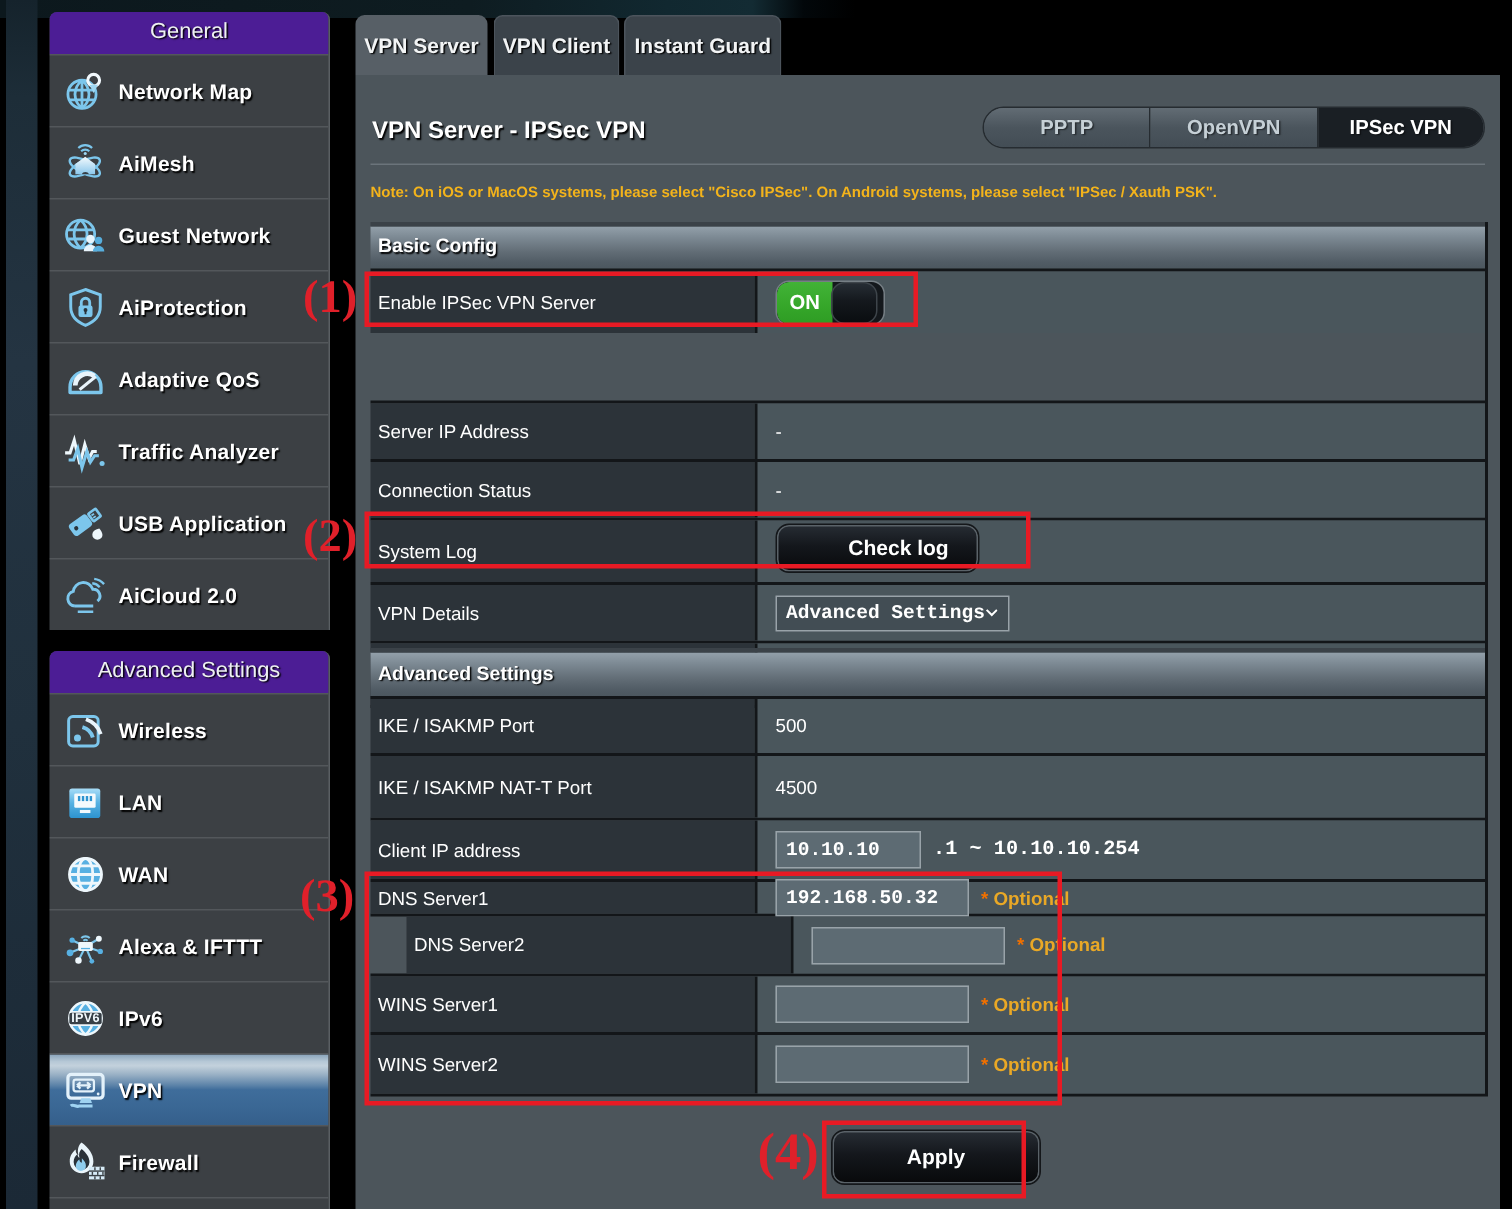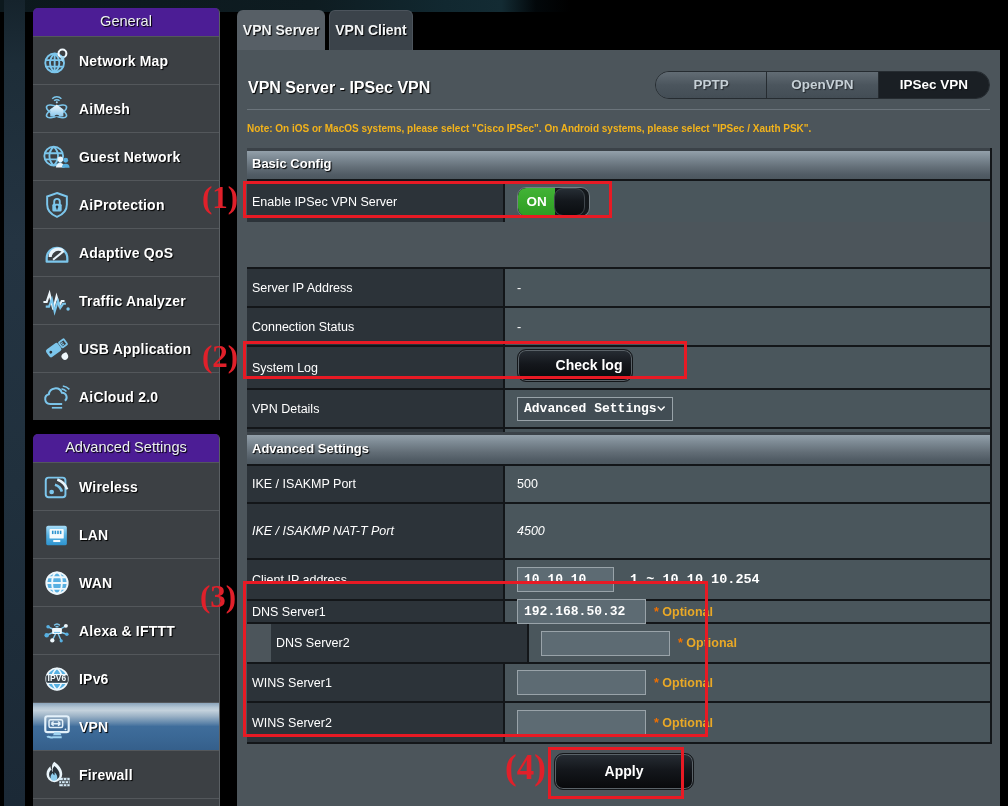--- a/index.html
+++ b/index.html
@@ -305,20 +305,21 @@
               </g>
             </g>
           </svg></div>
         <div class="lb">Firewall</div>
       </div>
     <div class="sitem"></div>
   </div>
 
   <div class="abs tab on" style="left:237px; width:88px;">VPN Server</div>
   <div class="abs tab off" style="left:329px; width:84px;">VPN Client</div>
+  <div class="abs tab off" style="left:416px; width:105px;">Instant Guard</div>
 
   <div class="abs" id="panel">
     <div class="abs" id="title">VPN Server - IPSec VPN</div>
     <div class="abs" id="segs">
       <div class="seg">PPTP</div>
       <div class="seg">OpenVPN</div>
       <div class="seg on">IPSec VPN</div>
     </div>
     <div class="abs" id="hr1"></div>
     <div class="abs" id="note">Note: On iOS or MacOS systems, please select "Cisco IPSec". On Android systems, please select "IPSec / Xauth PSK".</div>
@@ -338,21 +339,21 @@
           <div class="tlab">Server IP Address</div>
         <div class="tval">-</div>
         </div>
       <div class="trow" style="height:39px;">
           <div class="tlab">Connection Status</div>
         <div class="tval">-</div>
         </div>
       <div class="trow" style="height:43px;">
           <div class="tlab">System Log</div>
         <div class="tval">
-            <div class="btn" style="width:116px; height:33px; line-height:31px; margin-top:-4px;padding-left:28px;">Check log</div>
+            <div class="btn" style="width:136px; height:33px; line-height:31px; margin-top:-4px;padding-left:28px;">Check log</div>
           </div>
         </div>
       <div class="trow" style="height:39px;">
           <div class="tlab">VPN Details</div>
         <div class="tval">
             <div class="sel" style="width:156px; height:24px; display:flex; align-items:center; justify-content:space-between; padding-right:7px;">
               <span>Advanced Settings</span>
               <svg width="11" height="7" viewBox="0 0 11 7">
                 <path d="M1 1 L5.5 5.5 L10 1" fill="none" stroke="#fff" stroke-width="1.8"></path>
               </svg>
@@ -367,21 +368,21 @@
         </div>
       <div class="tbot"></div>
     </div>
 
     <div class="abs tbl" style="top:382px;">
       <div class="thead" style="height:32px; line-height:27px;">Advanced Settings</div>
       <div class="trow" style="height:38px;">
           <div class="tlab">IKE / ISAKMP Port</div>
         <div class="tval">500</div>
         </div>
-      <div class="trow" style="height:56px;font-style:italic;">
+      <div class="trow" style="height:43px;">
           <div class="tlab">IKE / ISAKMP NAT-T Port</div>
         <div class="tval">4500</div>
         </div>
       <div class="trow" style="height:41px;">
           <div class="tlab">Client IP address</div>
         <div class="tval">
             <div class="inp" style="width:97px; height:25px;">10.10.10</div>
           <span class="mono" style="margin-left:8px; font-size:13.5px; font-weight:bold;">.1 ~ 10.10.10.254</span>
           </div>
         </div>

